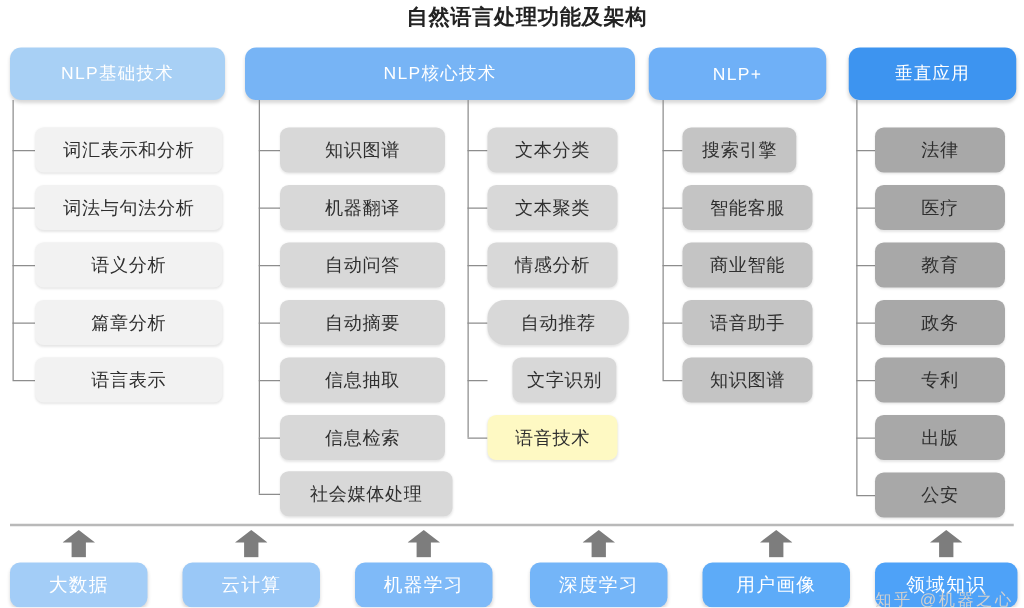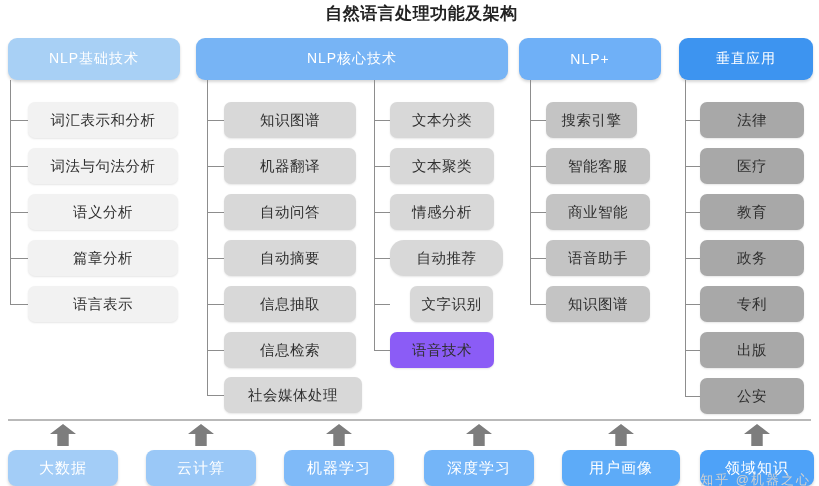--- a/index.html
+++ b/index.html
@@ -190,21 +190,21 @@
       </div>
       <div class="hstub" style="left: 374px; top: 258px; width: 16px;"></div>
       <div class="item" style="left: 390px; top: 240px; width: 113px; background: rgb(216, 216, 216); border-radius: 14px;">
         <span>自动推荐</span>
       </div>
       <div class="hstub" style="left: 374px; top: 304px; width: 16px;"></div>
       <div class="item" style="left: 410px; top: 286px; width: 83px; background: rgb(216, 216, 216);">
         <span>文字识别</span>
       </div>
       <div class="hstub" style="left: 374px; top: 350px; width: 16px;"></div>
-      <div class="item" style="left: 390px; top: 332px; width: 104px; background: #8b5cf6;">
+      <div class="item" style="left: 390px; top: 332px; width: 104px; background: #fef9c3;">
         <span>语音技术</span>
       </div>
       <div class="col-header" style="left: 519px; top: 38px; width: 142px; background: rgb(111, 176, 247);">
         <span>NLP+</span>
       </div>
       <div class="vline" style="left: 530px; top: 80px; height: 224px;"></div>
       <div class="hstub" style="left: 530px; top: 120px; width: 16px;"></div>
       <div class="item" style="left: 546px; top: 102px; width: 91px; background: rgb(196, 196, 196);">
         <span>搜索引擎</span>
       </div>

